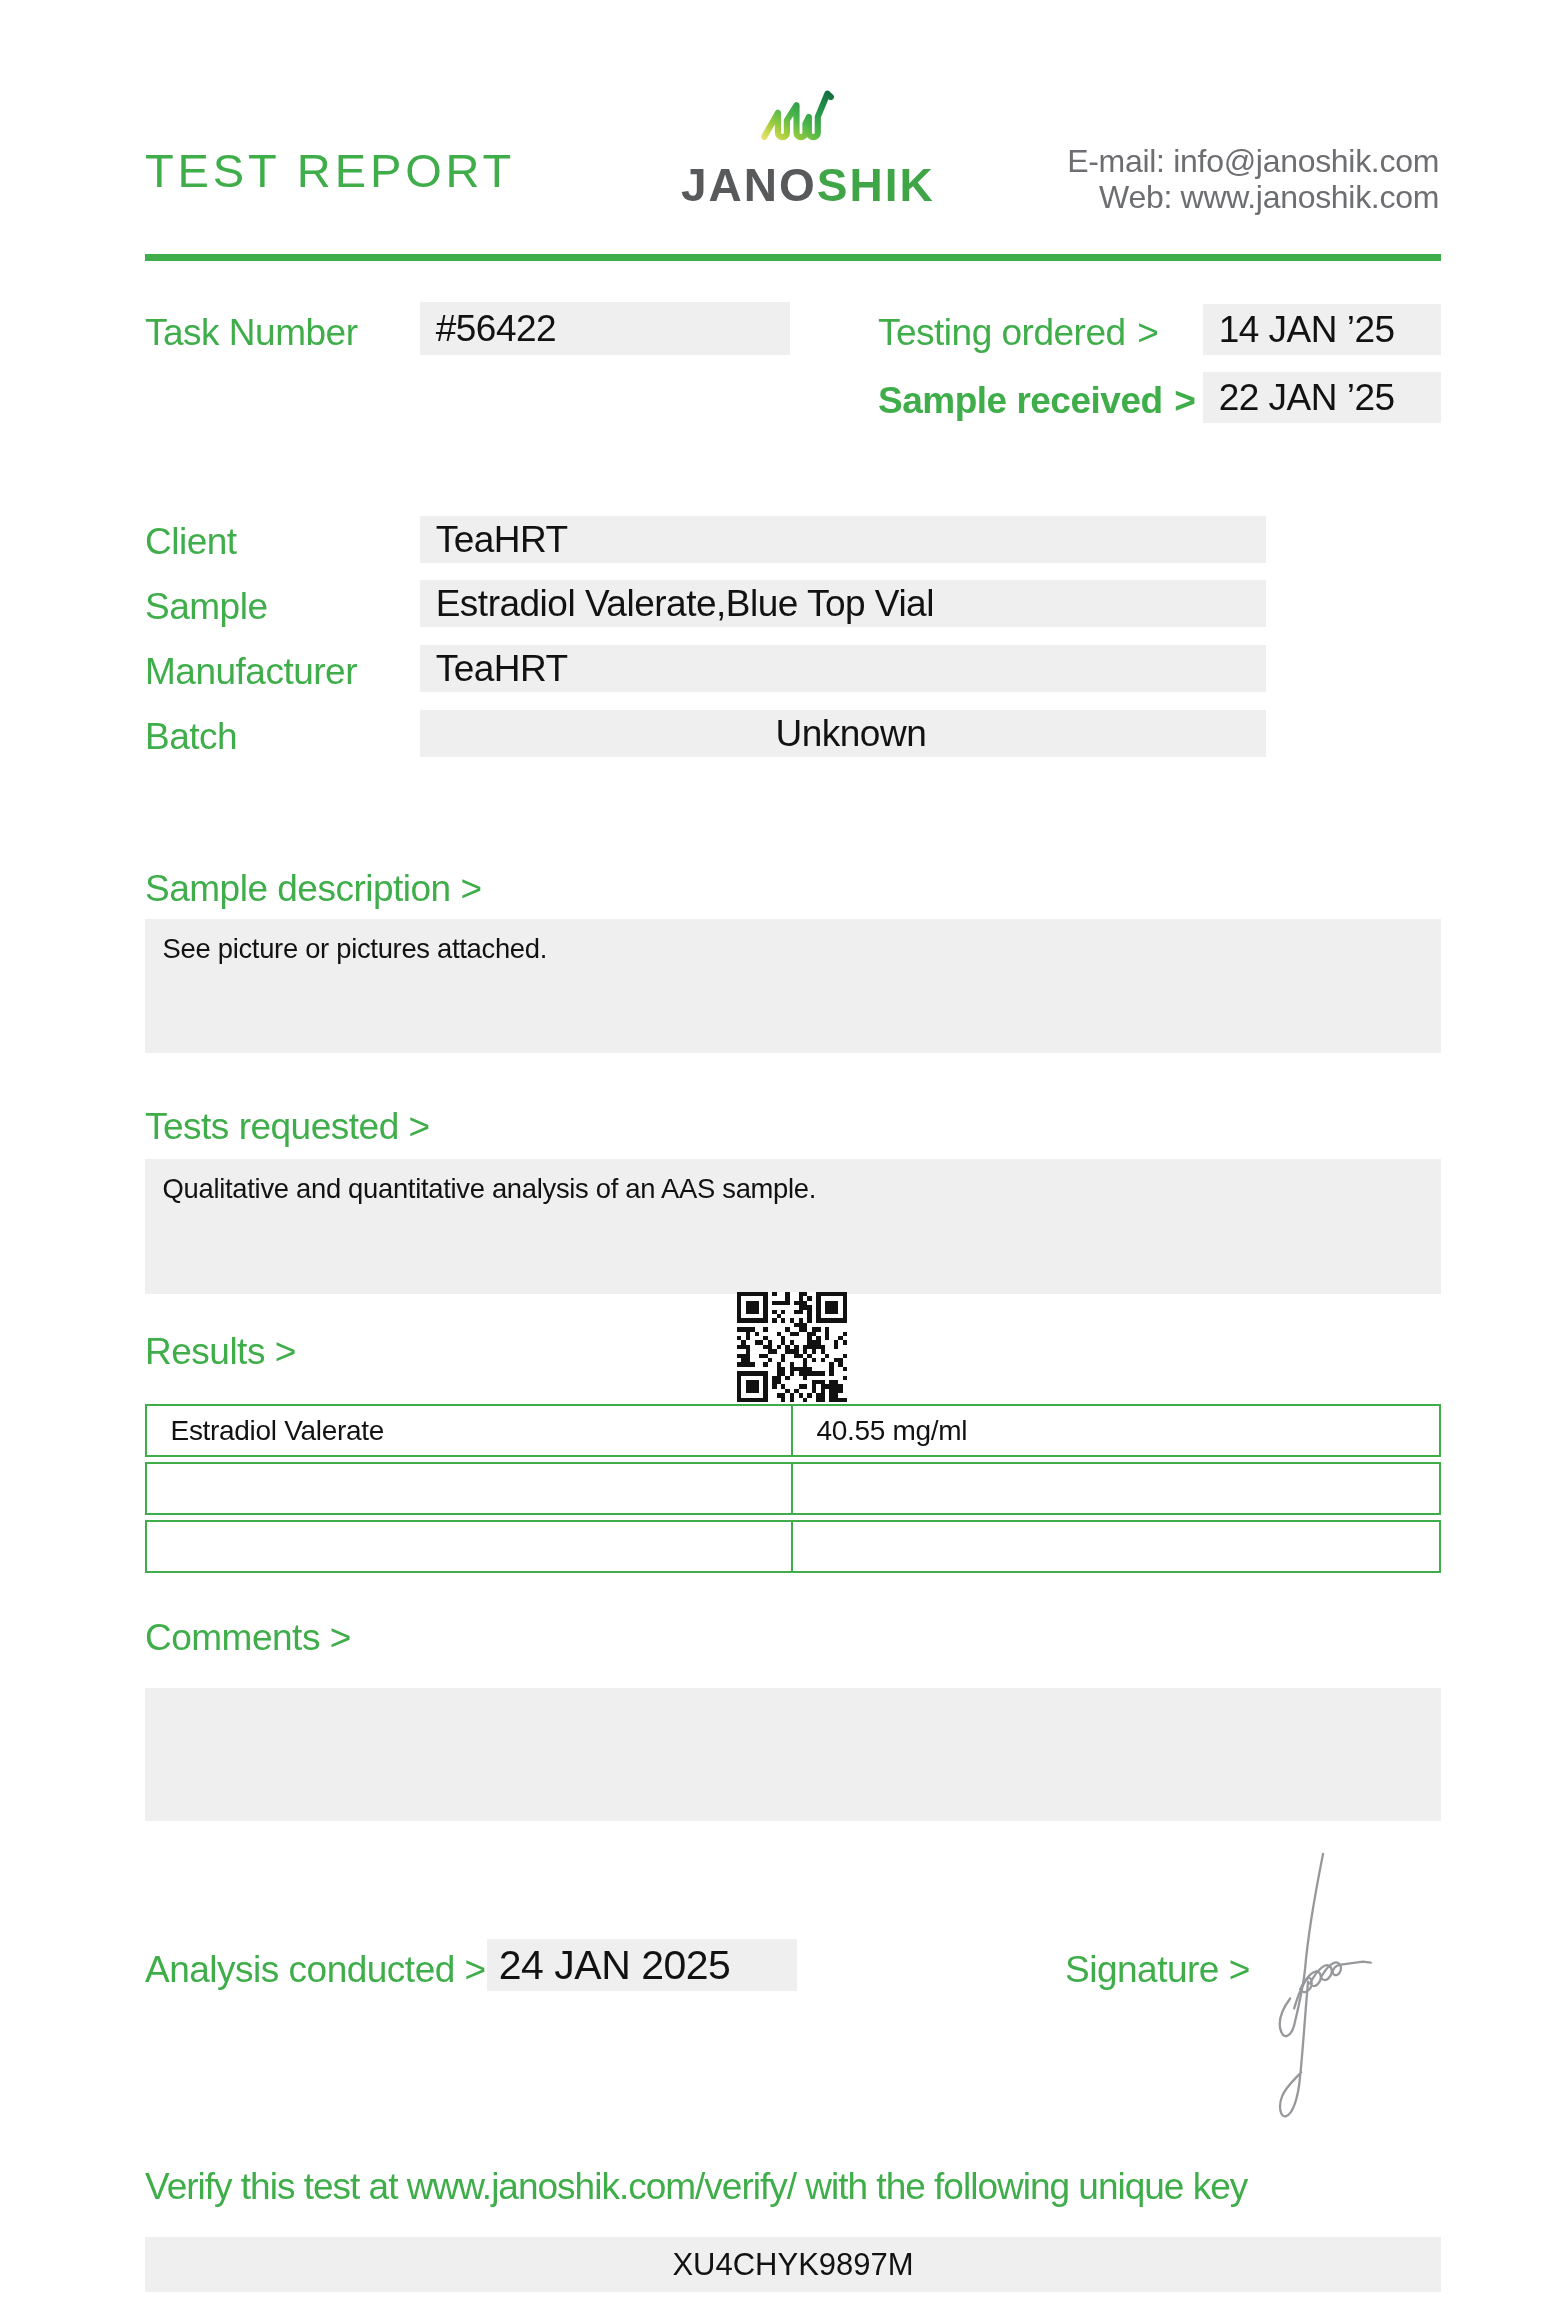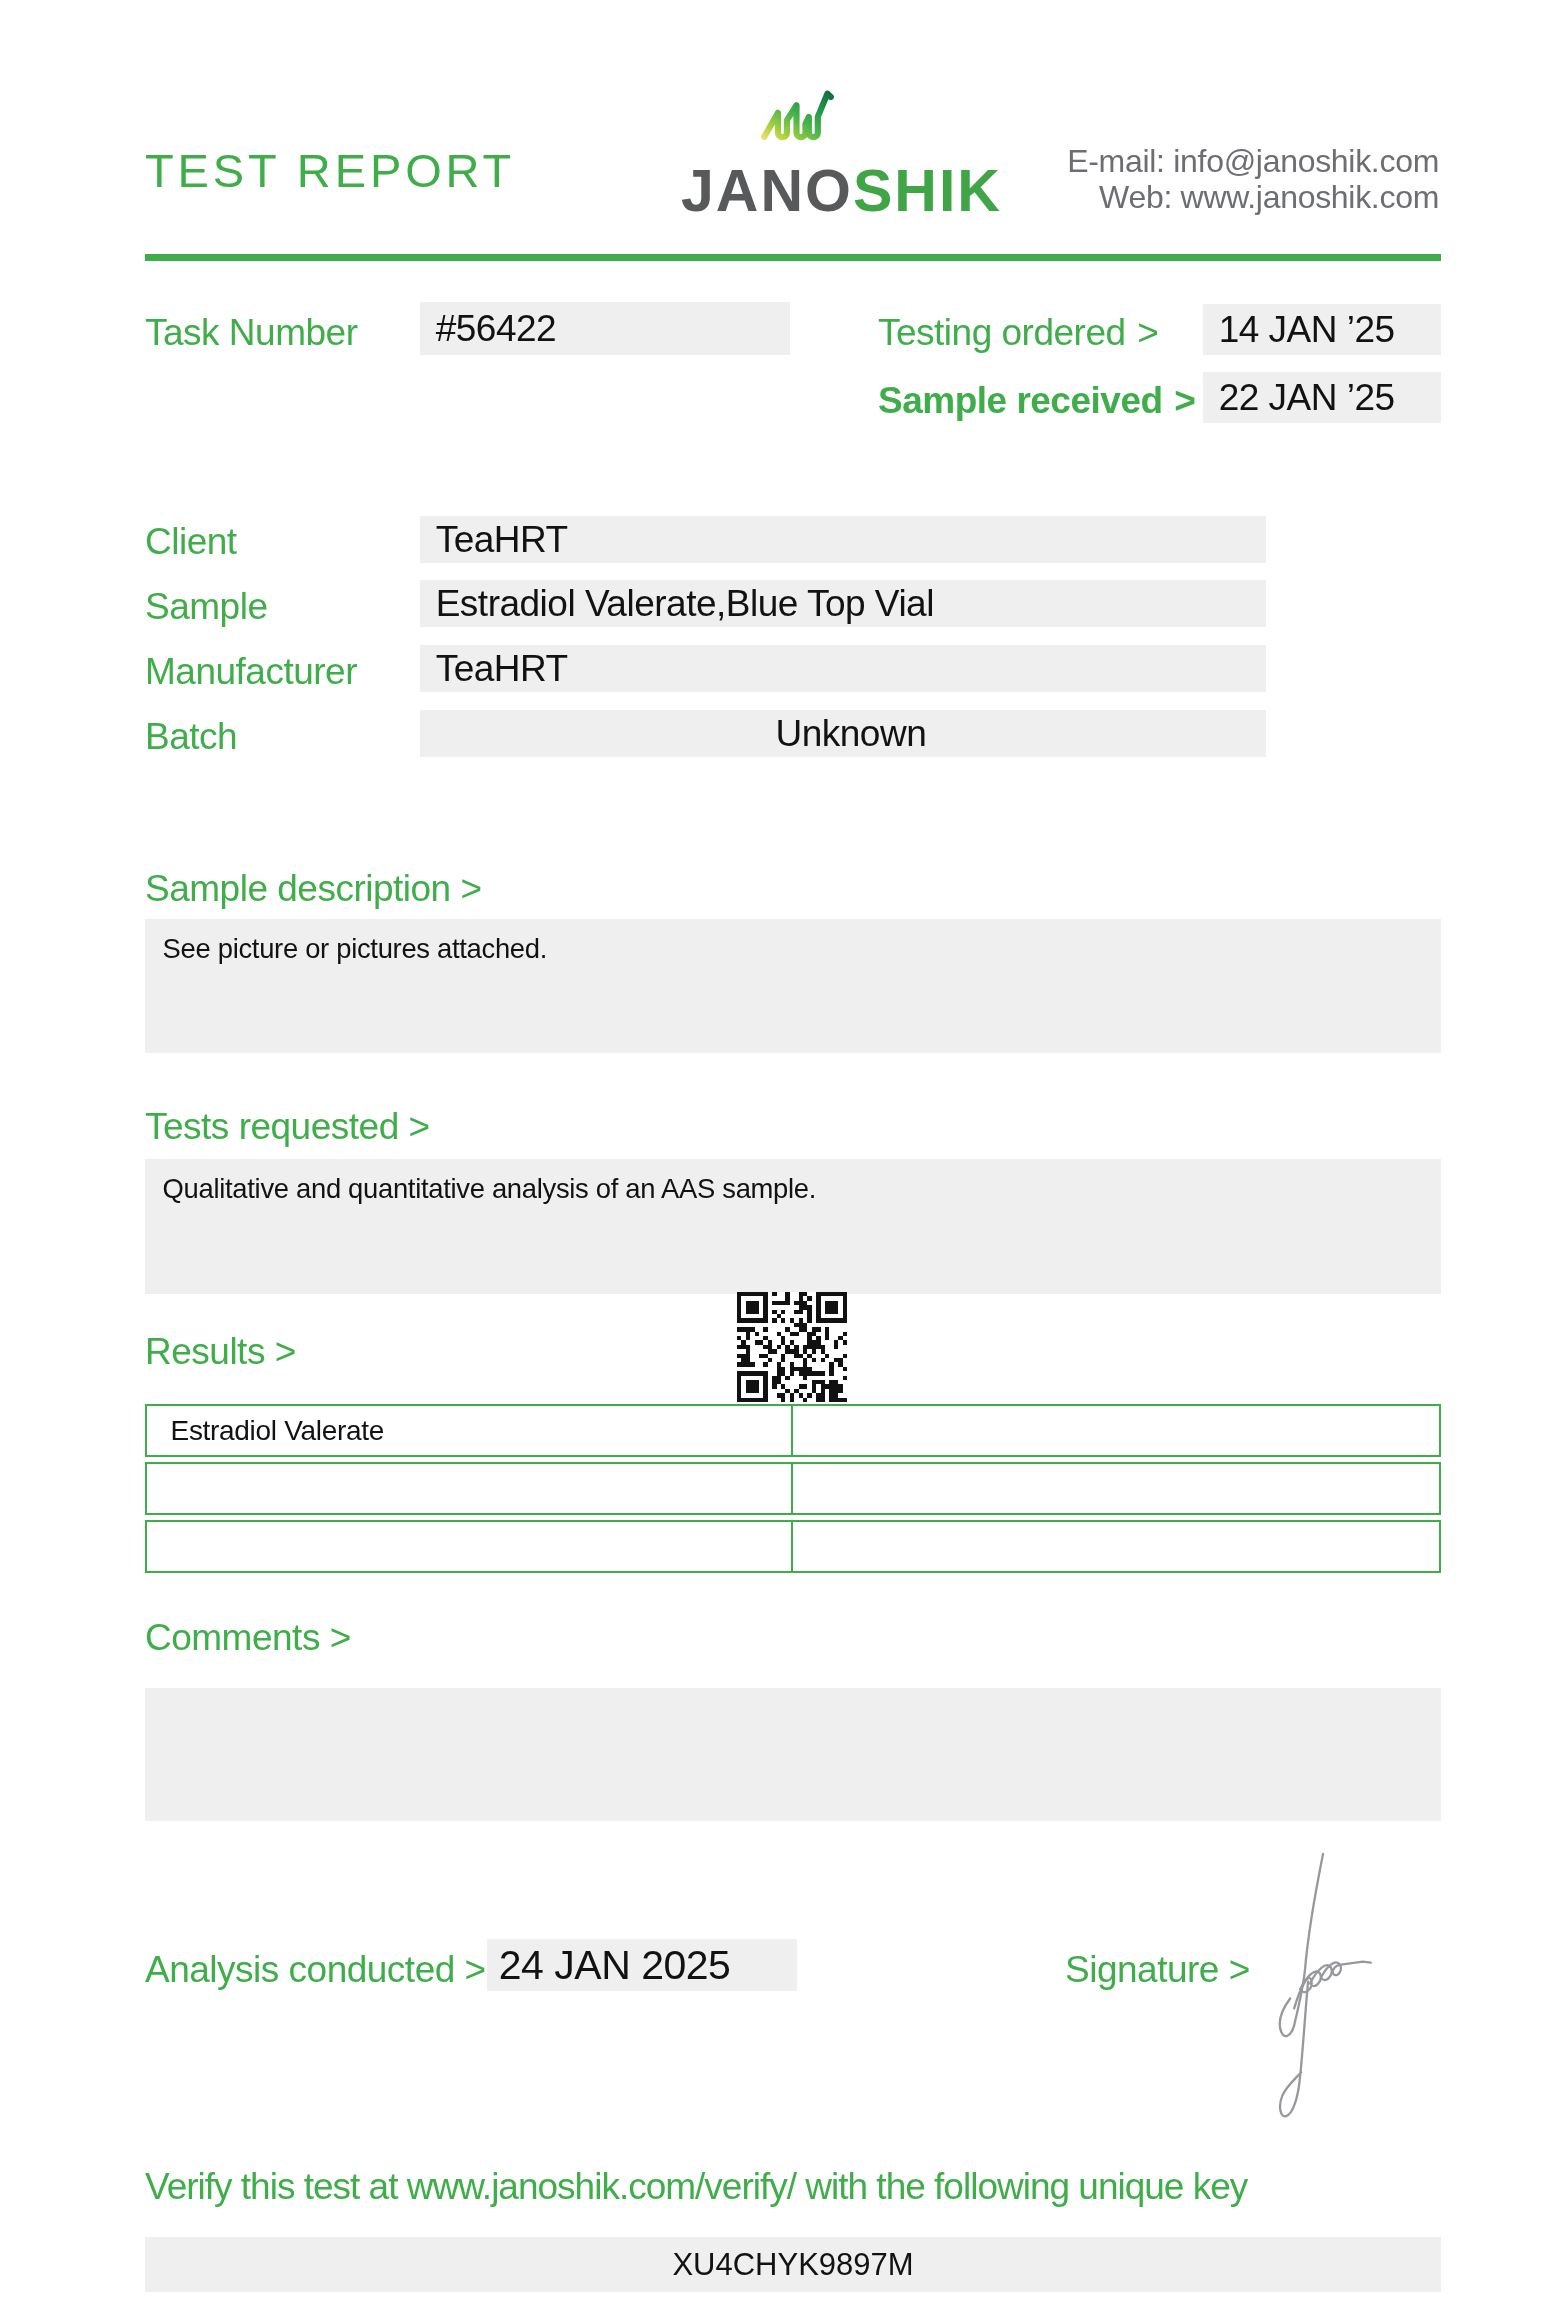--- a/index.html
+++ b/index.html
@@ -12,21 +12,21 @@
   }
   *{margin:0;padding:0;box-sizing:border-box;}
   body{background:#ffffff;font-family:"Liberation Sans",sans-serif;}
   .page{position:relative;width:1568px;height:2313px;background:#ffffff;overflow:hidden;}
 
   .title{position:absolute;left:145px;top:147px;font-size:47px;font-weight:300;
          letter-spacing:3.9px;color:var(--green);line-height:1.0;}
 
   .logo{position:absolute;left:681px;top:78px;width:230px;text-align:center;}
   .logo-icon{display:block;margin:0 auto;width:103px;height:82px;}
-  .logo-text{font-size:59px;font-weight:bold;letter-spacing:2px;line-height:1.0;margin-top:2px;}
+  .logo-text{font-size:46px;font-weight:bold;letter-spacing:2px;line-height:1.0;margin-top:2px;}
   .logo-text .jano{color:var(--dark);}
   .logo-text .shik{color:#3fa546;}
 
   .contact{position:absolute;right:129px;top:143px;text-align:right;font-size:32px;
            color:var(--muted);line-height:36px;letter-spacing:-0.3px;}
 
   .rule{position:absolute;left:145px;top:254px;width:1296px;height:6.9px;background:var(--green);}
 
   .glabel{position:absolute;font-size:37px;color:var(--green);letter-spacing:-0.5px;white-space:nowrap;}
   .chev{margin-left:11.8px;}
@@ -463,20 +463,21 @@
       <rect x="21" y="24" width="1" height="1" fill="#111111"></rect>
       <rect x="22" y="24" width="1" height="1" fill="#111111"></rect>
       <rect x="23" y="24" width="1" height="1" fill="#111111"></rect>
       <rect x="24" y="24" width="1" height="1" fill="#111111"></rect>
     </svg>
 
   <div class="heading h-results">Results &gt;</div>
   <div class="rtable">
     <div class="rrow">
       <div class="rcell1">Estradiol Valerate</div>
+      <div class="rcell2">40.55 mg/ml</div>
     </div>
     <div class="rrow">
       <div class="rcell1"></div>
       <div class="rcell2"></div>
     </div>
     <div class="rrow">
       <div class="rcell1"></div>
       <div class="rcell2"></div>
     </div>
   </div>

